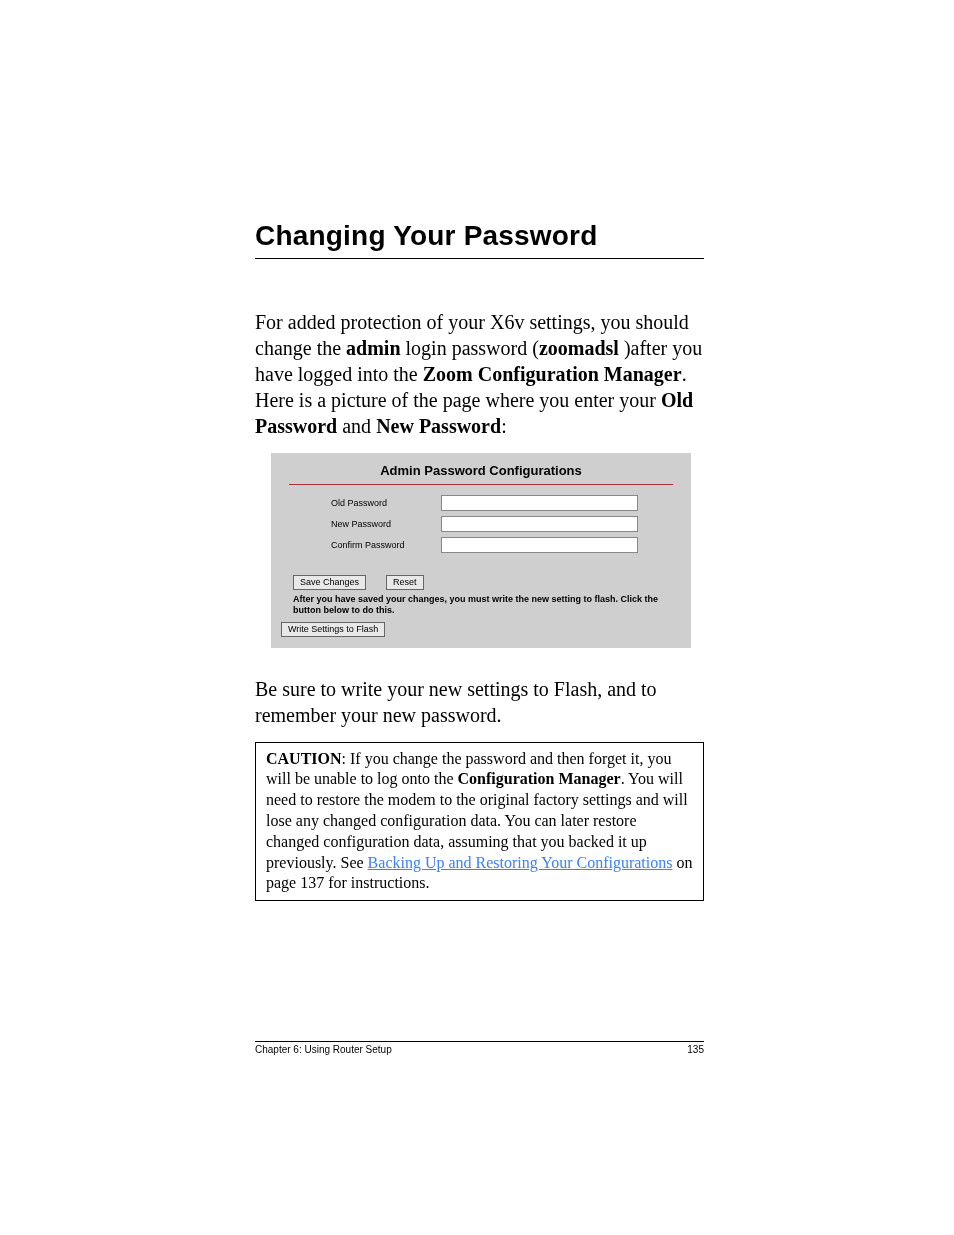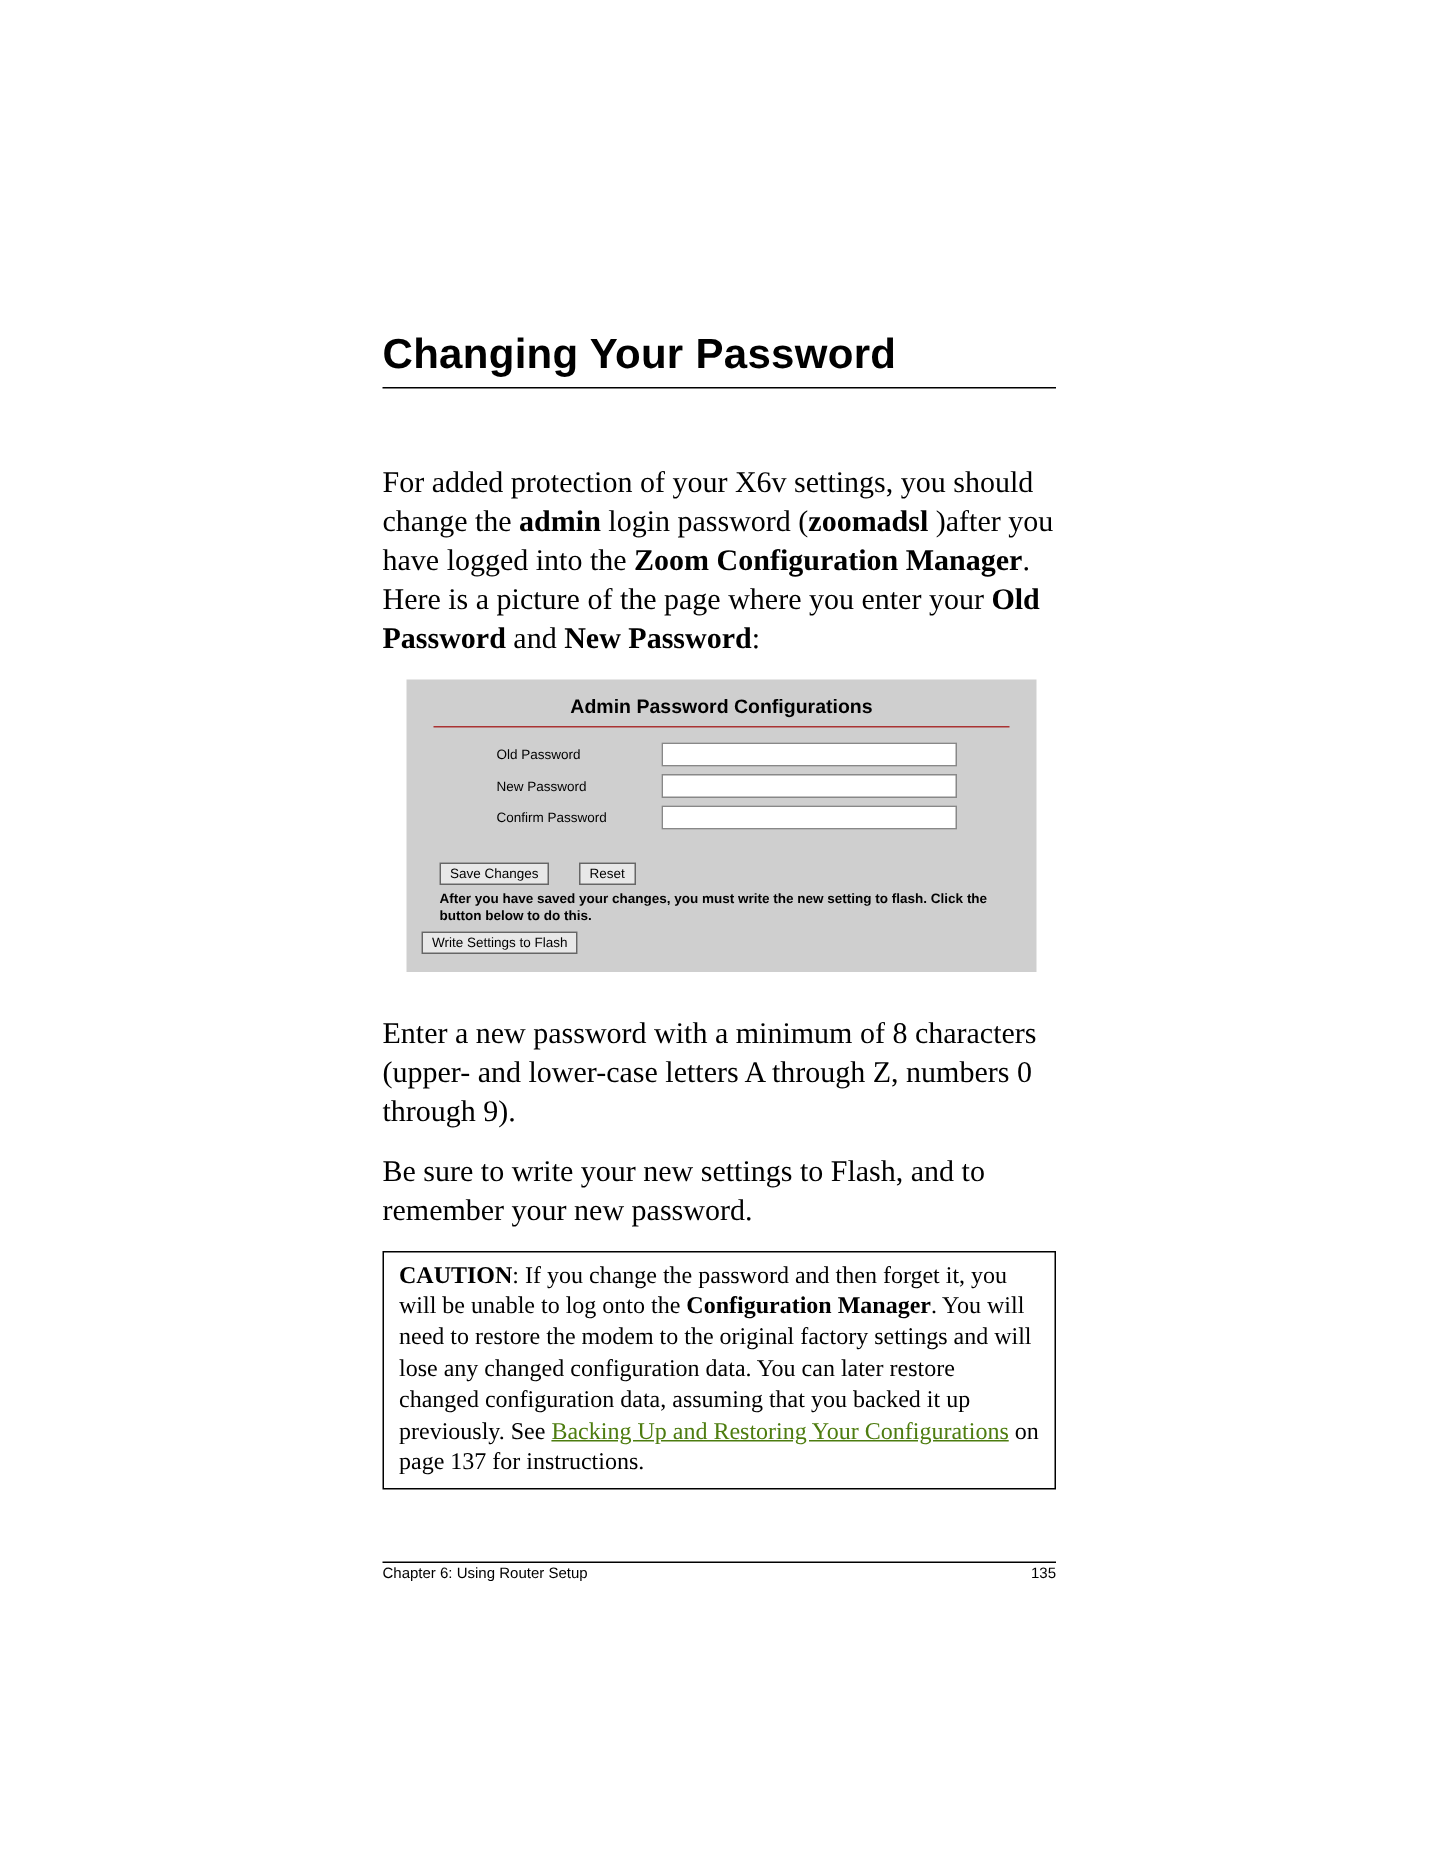--- a/index.html
+++ b/index.html
@@ -87,21 +87,21 @@
   }
   .flashbtnrow { margin-left: 10px; }
   .caution-box {
     border: 1.5px solid #000;
     padding: 6px 10px;
     margin: 10px 0 14px 0;
     font-size: 16px;
     line-height: 1.3;
   }
   .link {
-    color: #4d7c0f;
+    color: #3b82f6;
     text-decoration: underline;
   }
   .footer {
     position: absolute;
     left: 255px;
     right: 250px;
     bottom: 180px;
   }
   .footer hr {
     border: none;
@@ -144,21 +144,20 @@
     <div class="btnrow">
       <span class="btn">Save Changes</span>
       <span class="btn">Reset</span>
     </div>
     <div class="flashnote">After you have saved your changes, you must write the new setting to flash. Click the button below to do this.</div>
     <div class="flashbtnrow">
       <span class="btn">Write Settings to Flash</span>
     </div>
   </div>
 
-  <p class="body">Enter a new password with a minimum of 8 characters (upper- and lower-case letters A through Z, numbers 0 through 9).</p>
   <p class="body">Be sure to write your new settings to Flash, and to remember your new password.</p>
 
   <div class="caution-box">
     <span class="bold">CAUTION</span><span>: If you change the password and then forget it, you will be unable to log onto the </span><span class="bold">Configuration Manager</span><span>. You will need to restore the modem to the original factory settings and will lose any changed configuration data. You can later restore changed configuration data, assuming that you backed it up previously. See </span><span class="link">Backing Up and Restoring Your Configurations</span><span> on page 137 for instructions.</span>
   </div>
 
 </div>
 
 <div class="footer">
   <hr>

